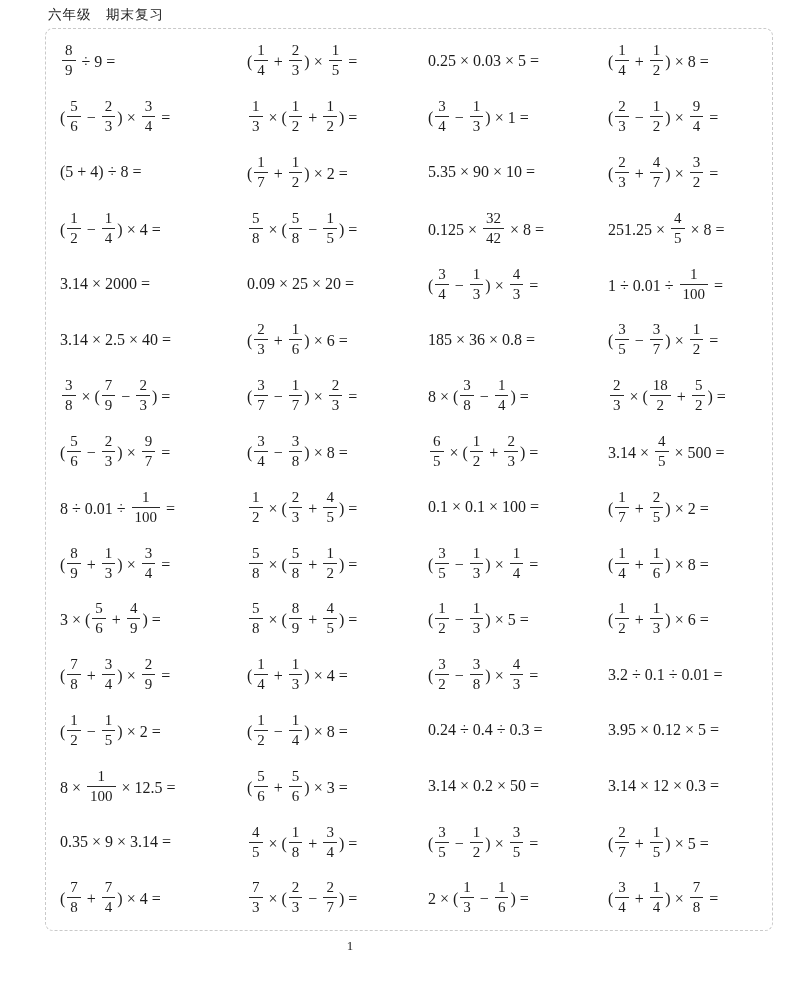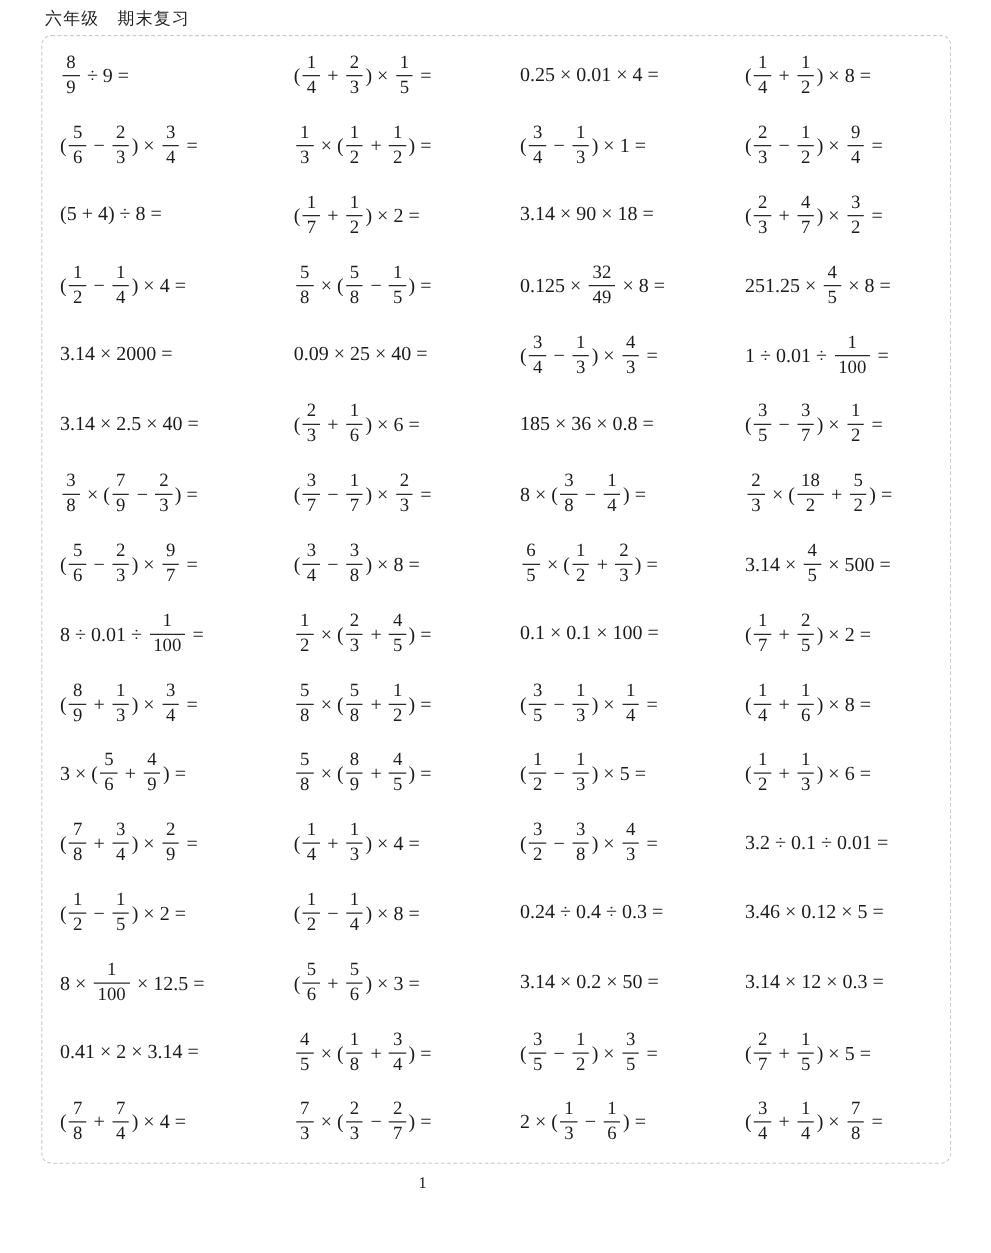--- a/index.html
+++ b/index.html
@@ -7,20 +7,21 @@
     width: 793px; height: 1002px;
     background: #ffffff;
     font-family: "Liberation Serif", "DejaVu Serif", serif;
     color: #1c1c1c;
     overflow: hidden;
   }
   .page {
     position: relative;
     width: 676px; height: 1002px;
     background: #ffffff;
+    margin-left: 12px;
   }
   .header-title {
     position: absolute;
     left: 36px; top: 6px;
     font-family: "DejaVu Sans", "Liberation Sans", sans-serif;
     font-size: 13.5px;
     font-weight: 500;
     color: #222222;
     letter-spacing: 1px;
   }
@@ -77,36 +78,36 @@
 <body>
 
 <div class="page">
   <div class="header-title">六年级　期末复习</div>
 
   <div class="sheet-border"></div>
 
   <div class="problems-grid">
       <div class="problem"><span class="frac"><span class="num">8</span><span class="den">9</span></span> ÷ 9 =</div>
       <div class="problem">(<span class="frac"><span class="num">1</span><span class="den">4</span></span> + <span class="frac"><span class="num">2</span><span class="den">3</span></span>) × <span class="frac"><span class="num">1</span><span class="den">5</span></span> =</div>
-      <div class="problem">0.25 × 0.01 × 4 =</div>
+      <div class="problem">0.25 × 0.03 × 5 =</div>
       <div class="problem">(<span class="frac"><span class="num">1</span><span class="den">4</span></span> + <span class="frac"><span class="num">1</span><span class="den">2</span></span>) × 8 =</div>
       <div class="problem">(<span class="frac"><span class="num">5</span><span class="den">6</span></span> − <span class="frac"><span class="num">2</span><span class="den">3</span></span>) × <span class="frac"><span class="num">3</span><span class="den">4</span></span> =</div>
       <div class="problem"><span class="frac"><span class="num">1</span><span class="den">3</span></span> × (<span class="frac"><span class="num">1</span><span class="den">2</span></span> + <span class="frac"><span class="num">1</span><span class="den">2</span></span>) =</div>
       <div class="problem">(<span class="frac"><span class="num">3</span><span class="den">4</span></span> − <span class="frac"><span class="num">1</span><span class="den">3</span></span>) × 1 =</div>
       <div class="problem">(<span class="frac"><span class="num">2</span><span class="den">3</span></span> − <span class="frac"><span class="num">1</span><span class="den">2</span></span>) × <span class="frac"><span class="num">9</span><span class="den">4</span></span> =</div>
       <div class="problem">(5 + 4) ÷ 8 =</div>
       <div class="problem">(<span class="frac"><span class="num">1</span><span class="den">7</span></span> + <span class="frac"><span class="num">1</span><span class="den">2</span></span>) × 2 =</div>
-      <div class="problem">3.14 × 90 × 18 =</div>
+      <div class="problem">5.35 × 90 × 10 =</div>
       <div class="problem">(<span class="frac"><span class="num">2</span><span class="den">3</span></span> + <span class="frac"><span class="num">4</span><span class="den">7</span></span>) × <span class="frac"><span class="num">3</span><span class="den">2</span></span> =</div>
       <div class="problem">(<span class="frac"><span class="num">1</span><span class="den">2</span></span> − <span class="frac"><span class="num">1</span><span class="den">4</span></span>) × 4 =</div>
       <div class="problem"><span class="frac"><span class="num">5</span><span class="den">8</span></span> × (<span class="frac"><span class="num">5</span><span class="den">8</span></span> − <span class="frac"><span class="num">1</span><span class="den">5</span></span>) =</div>
-      <div class="problem">0.125 × <span class="frac"><span class="num">32</span><span class="den">49</span></span> × 8 =</div>
+      <div class="problem">0.125 × <span class="frac"><span class="num">32</span><span class="den">42</span></span> × 8 =</div>
       <div class="problem">251.25 × <span class="frac"><span class="num">4</span><span class="den">5</span></span> × 8 =</div>
       <div class="problem">3.14 × 2000 =</div>
-      <div class="problem">0.09 × 25 × 40 =</div>
+      <div class="problem">0.09 × 25 × 20 =</div>
       <div class="problem">(<span class="frac"><span class="num">3</span><span class="den">4</span></span> − <span class="frac"><span class="num">1</span><span class="den">3</span></span>) × <span class="frac"><span class="num">4</span><span class="den">3</span></span> =</div>
       <div class="problem">1 ÷ 0.01 ÷ <span class="frac"><span class="num">1</span><span class="den">100</span></span> =</div>
       <div class="problem">3.14 × 2.5 × 40 =</div>
       <div class="problem">(<span class="frac"><span class="num">2</span><span class="den">3</span></span> + <span class="frac"><span class="num">1</span><span class="den">6</span></span>) × 6 =</div>
       <div class="problem">185 × 36 × 0.8 =</div>
       <div class="problem">(<span class="frac"><span class="num">3</span><span class="den">5</span></span> − <span class="frac"><span class="num">3</span><span class="den">7</span></span>) × <span class="frac"><span class="num">1</span><span class="den">2</span></span> =</div>
       <div class="problem"><span class="frac"><span class="num">3</span><span class="den">8</span></span> × (<span class="frac"><span class="num">7</span><span class="den">9</span></span> − <span class="frac"><span class="num">2</span><span class="den">3</span></span>) =</div>
       <div class="problem">(<span class="frac"><span class="num">3</span><span class="den">7</span></span> − <span class="frac"><span class="num">1</span><span class="den">7</span></span>) × <span class="frac"><span class="num">2</span><span class="den">3</span></span> =</div>
       <div class="problem">8 × (<span class="frac"><span class="num">3</span><span class="den">8</span></span> − <span class="frac"><span class="num">1</span><span class="den">4</span></span>) =</div>
       <div class="problem"><span class="frac"><span class="num">2</span><span class="den">3</span></span> × (<span class="frac"><span class="num">18</span><span class="den">2</span></span> + <span class="frac"><span class="num">5</span><span class="den">2</span></span>) =</div>
@@ -126,26 +127,26 @@
       <div class="problem"><span class="frac"><span class="num">5</span><span class="den">8</span></span> × (<span class="frac"><span class="num">8</span><span class="den">9</span></span> + <span class="frac"><span class="num">4</span><span class="den">5</span></span>) =</div>
       <div class="problem">(<span class="frac"><span class="num">1</span><span class="den">2</span></span> − <span class="frac"><span class="num">1</span><span class="den">3</span></span>) × 5 =</div>
       <div class="problem">(<span class="frac"><span class="num">1</span><span class="den">2</span></span> + <span class="frac"><span class="num">1</span><span class="den">3</span></span>) × 6 =</div>
       <div class="problem">(<span class="frac"><span class="num">7</span><span class="den">8</span></span> + <span class="frac"><span class="num">3</span><span class="den">4</span></span>) × <span class="frac"><span class="num">2</span><span class="den">9</span></span> =</div>
       <div class="problem">(<span class="frac"><span class="num">1</span><span class="den">4</span></span> + <span class="frac"><span class="num">1</span><span class="den">3</span></span>) × 4 =</div>
       <div class="problem">(<span class="frac"><span class="num">3</span><span class="den">2</span></span> − <span class="frac"><span class="num">3</span><span class="den">8</span></span>) × <span class="frac"><span class="num">4</span><span class="den">3</span></span> =</div>
       <div class="problem">3.2 ÷ 0.1 ÷ 0.01 =</div>
       <div class="problem">(<span class="frac"><span class="num">1</span><span class="den">2</span></span> − <span class="frac"><span class="num">1</span><span class="den">5</span></span>) × 2 =</div>
       <div class="problem">(<span class="frac"><span class="num">1</span><span class="den">2</span></span> − <span class="frac"><span class="num">1</span><span class="den">4</span></span>) × 8 =</div>
       <div class="problem">0.24 ÷ 0.4 ÷ 0.3 =</div>
-      <div class="problem">3.46 × 0.12 × 5 =</div>
+      <div class="problem">3.95 × 0.12 × 5 =</div>
       <div class="problem">8 × <span class="frac"><span class="num">1</span><span class="den">100</span></span> × 12.5 =</div>
       <div class="problem">(<span class="frac"><span class="num">5</span><span class="den">6</span></span> + <span class="frac"><span class="num">5</span><span class="den">6</span></span>) × 3 =</div>
       <div class="problem">3.14 × 0.2 × 50 =</div>
       <div class="problem">3.14 × 12 × 0.3 =</div>
-      <div class="problem">0.41 × 2 × 3.14 =</div>
+      <div class="problem">0.35 × 9 × 3.14 =</div>
       <div class="problem"><span class="frac"><span class="num">4</span><span class="den">5</span></span> × (<span class="frac"><span class="num">1</span><span class="den">8</span></span> + <span class="frac"><span class="num">3</span><span class="den">4</span></span>) =</div>
       <div class="problem">(<span class="frac"><span class="num">3</span><span class="den">5</span></span> − <span class="frac"><span class="num">1</span><span class="den">2</span></span>) × <span class="frac"><span class="num">3</span><span class="den">5</span></span> =</div>
       <div class="problem">(<span class="frac"><span class="num">2</span><span class="den">7</span></span> + <span class="frac"><span class="num">1</span><span class="den">5</span></span>) × 5 =</div>
       <div class="problem">(<span class="frac"><span class="num">7</span><span class="den">8</span></span> + <span class="frac"><span class="num">7</span><span class="den">4</span></span>) × 4 =</div>
       <div class="problem"><span class="frac"><span class="num">7</span><span class="den">3</span></span> × (<span class="frac"><span class="num">2</span><span class="den">3</span></span> − <span class="frac"><span class="num">2</span><span class="den">7</span></span>) =</div>
       <div class="problem">2 × (<span class="frac"><span class="num">1</span><span class="den">3</span></span> − <span class="frac"><span class="num">1</span><span class="den">6</span></span>) =</div>
       <div class="problem">(<span class="frac"><span class="num">3</span><span class="den">4</span></span> + <span class="frac"><span class="num">1</span><span class="den">4</span></span>) × <span class="frac"><span class="num">7</span><span class="den">8</span></span> =</div>
     </div>
 
   <div class="page-number">1</div>

